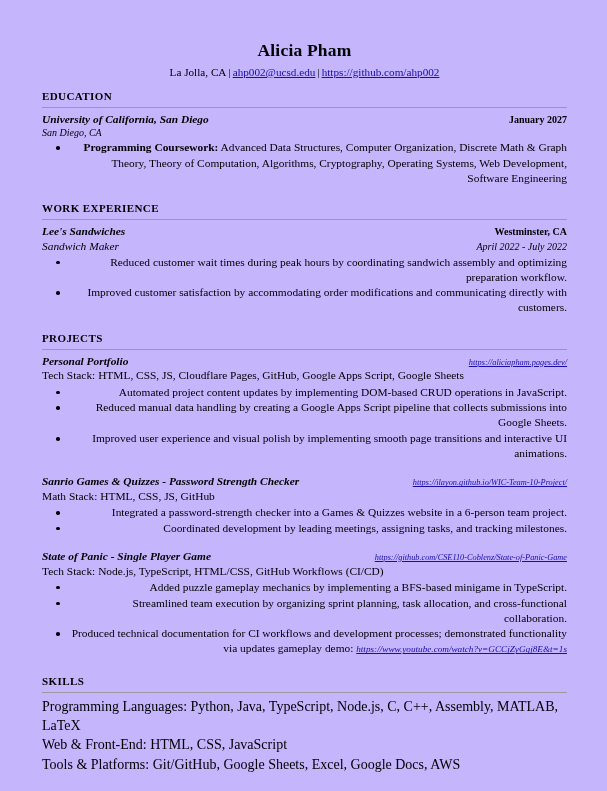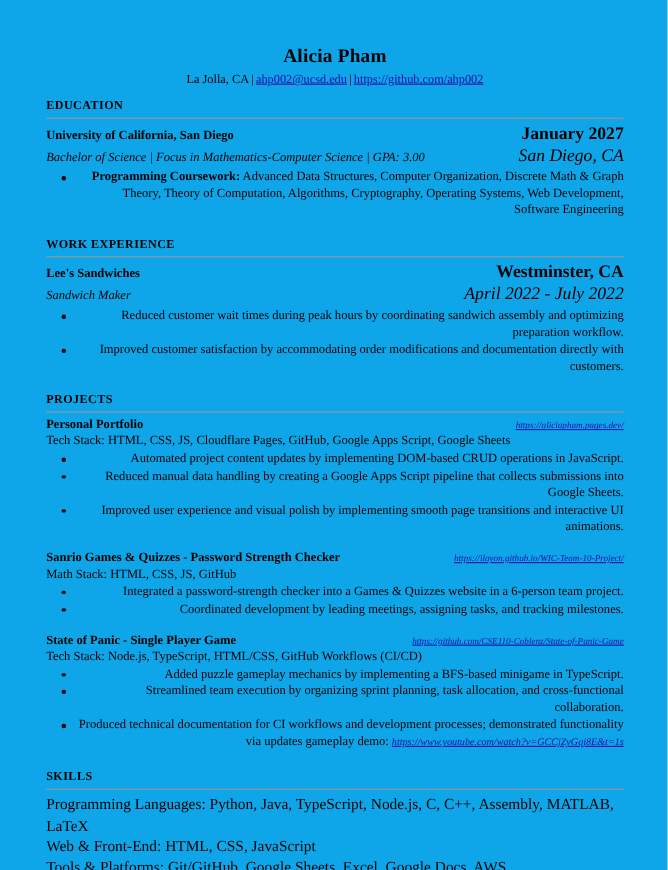--- a/index.html
+++ b/index.html
@@ -4,21 +4,21 @@
 <style>
   html, body {
     margin: 0;
     padding: 0;
     background: #ffffff;
   }
   .page {
     position: relative;
     width: 607px;
     height: 791px;
-    background: #0ea5e9;
+    background: #c4b5fd;
     font-family: "Liberation Serif", "DejaVu Serif", serif;
     color: #000000;
     box-sizing: border-box;
     overflow: hidden;
   }
   .doc {
     position: absolute;
     left: 42px;
     top: 40px;
     width: 525px;
@@ -61,22 +61,22 @@
   }
 
   
   .entry { margin-bottom: 1px; }
   .row {
     display: flex;
     justify-content: space-between;
     align-items: baseline;
     line-height: 1.3;
   }
-  .row-left  { font-size: 11.4px; }
-  .row-right { font-size: 16px; text-align: right; white-space: nowrap; }
+  .row-left  { font-size: 11.4px; font-style: italic; }
+  .row-right { font-size: 10px; text-align: right; white-space: nowrap; }
   .b  { font-weight: bold; }
   .it { font-style: italic; }
 
   .proj-url {
     font-size: 8.3px;
     font-style: italic;
     color: #1a0dab;
     text-decoration: underline;
     white-space: nowrap;
     padding-left: 18px;
@@ -147,21 +147,20 @@
     <div class="section sp-education">
       <div class="section-title">EDUCATION</div>
       <hr class="rule">
 
       <div class="entry">
         <div class="row">
           <div class="row-left b">University of California, San Diego</div>
           <div class="row-right b">January 2027</div>
         </div>
         <div class="row">
-          <div class="row-left it">Bachelor of Science | Focus in Mathematics-Computer Science | GPA: 3.00</div>
           <div class="row-right it">San Diego, CA</div>
         </div>
         <ul class="bullets">
           <li><span class="b">Programming Coursework:</span><span> Advanced Data Structures, Computer Organization, Discrete Math &amp; Graph Theory, Theory of Computation, Algorithms, Cryptography, Operating Systems, Web Development, Software Engineering</span></li>
         </ul>
       </div>
     </div>
 
     <div class="section sp-work">
       <div class="section-title">WORK EXPERIENCE</div>
@@ -171,21 +170,21 @@
         <div class="row">
           <div class="row-left b">Lee's Sandwiches</div>
           <div class="row-right b">Westminster, CA</div>
         </div>
         <div class="row">
           <div class="row-left it">Sandwich Maker</div>
           <div class="row-right it">April 2022 - July 2022</div>
         </div>
         <ul class="bullets">
           <li>Reduced customer wait times during peak hours by coordinating sandwich assembly and optimizing preparation workflow.</li>
-          <li>Improved customer satisfaction by accommodating order modifications and documentation directly with customers.</li>
+          <li>Improved customer satisfaction by accommodating order modifications and communicating directly with customers.</li>
         </ul>
       </div>
     </div>
 
     <div class="section sp-projects">
       <div class="section-title">PROJECTS</div>
       <hr class="rule">
 
       <div class="entry">
         <div class="row">

